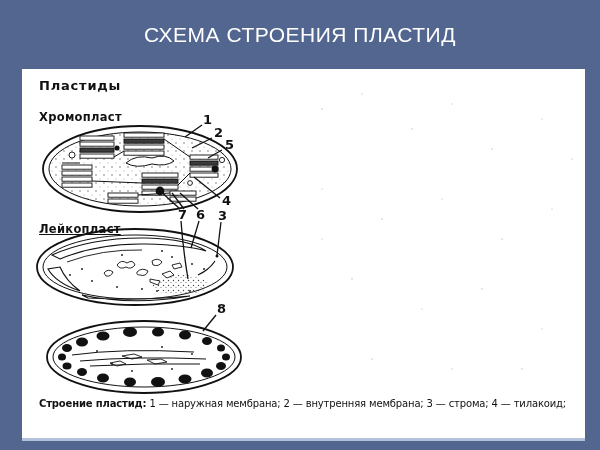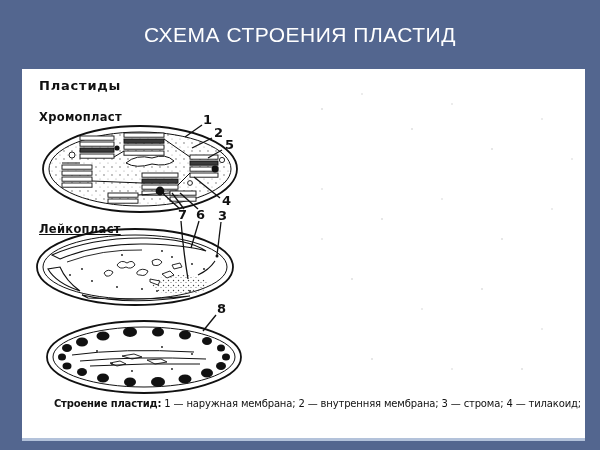--- a/index.html
+++ b/index.html
@@ -26,21 +26,20 @@
     position:absolute; font-size:11.5px; font-weight:bold; color:var(--ink);
     letter-spacing:0.3px;
   }
   .sec-0{left:17px; top:41px;}
   .sec-1{left:17px; top:153px;text-decoration:underline;}
   .sec-2{left:17px; top:238px;}
   .caption{
     position:absolute; left:17px; top:327px; width:542px;
     font-size:10px; line-height:16.5px; color:var(--ink); letter-spacing:-0.15px;
     white-space:nowrap;
-    text-align:right;
   }
   .caption b{font-weight:bold;}
   svg.draw{position:absolute; left:0; top:0;}
   .num{font:bold 13px "DejaVu Sans", sans-serif; fill:var(--ink);}
 </style>
 </head>
 <body>
 
 <div class="slide">
   <div class="slide-title">СХЕМА СТРОЕНИЯ ПЛАСТИД</div>

